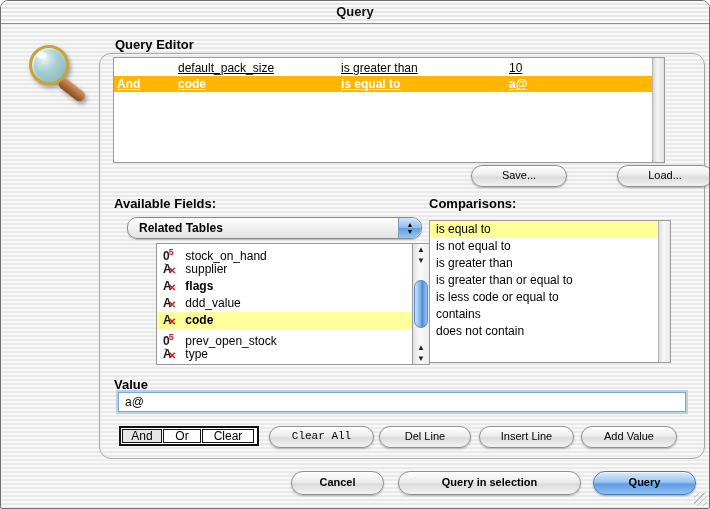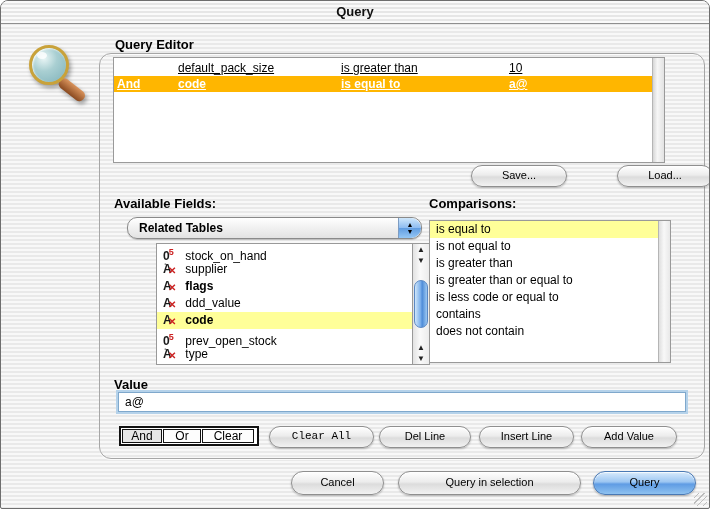--- a/index.html
+++ b/index.html
@@ -31,21 +31,21 @@
   .qrow{position:absolute;left:0;width:100%;height:16px;font-size:12px;line-height:16px;color:#000;}
   .qrow.sel{background:#ffb600;color:#fff;font-weight:bold;}
   .qcol{position:absolute;top:0;white-space:nowrap;text-decoration:underline;}
   .qc0{left:3px;} .qc1{left:64px;} .qc2{left:227px;} .qc3{left:367px;margin-left:28px;}
   .qscroll{position:absolute;right:0;top:0;bottom:0;width:11px;border-left:1px solid #b5b5b5;
     background:linear-gradient(90deg,#d6d6d6,#f6f6f6 40%,#e3e3e3);}
   
   .btn{position:absolute;height:20px;border:1px solid #8f8f8f;border-radius:11px;background:linear-gradient(180deg,#ffffff,#ececec 45%,#dcdcdc 55%,#f2f2f2);
     box-shadow:0 1px 2px rgba(0,0,0,.25), inset 0 1px 1px #fff;
     font-size:11px;color:#000;text-align:center;line-height:19px;cursor:default;}
-  .btn.big{height:22px;border-radius:12px;line-height:21px;}
+  .btn.big{height:22px;border-radius:12px;line-height:21px;font-weight:bold;}
   .btn.default{background:linear-gradient(180deg,#d7eafc,#9cc6f2 45%,#5f9ce4 55%,#8fc2f0);border-color:#4a79b4;box-shadow:0 1px 2px rgba(0,0,0,.3), inset 0 1px 1px rgba(255,255,255,.8);}
   
   .popup{position:absolute;left:126px;top:216px;width:293px;height:20px;border:1px solid #8a8a8a;border-radius:10px;
     background:linear-gradient(180deg,#ffffff,#e2e2e2);box-shadow:0 1px 1px rgba(0,0,0,.2);font-size:12px;line-height:20px;font-weight:bold;}
   .popup .ptext{position:absolute;left:11px;top:0;}
   .parrows{position:absolute;right:0;top:0;width:22px;height:100%;border-left:1px solid #7d9cc2;border-radius:0 10px 10px 0;
     background:linear-gradient(180deg,#cfe7fb,#8fbdf1 48%,#619de1 52%,#95c7f5);
     display:flex;flex-direction:column;align-items:center;justify-content:center;}
   .parrows span{font-size:7px;line-height:7px;color:#000;}
   

